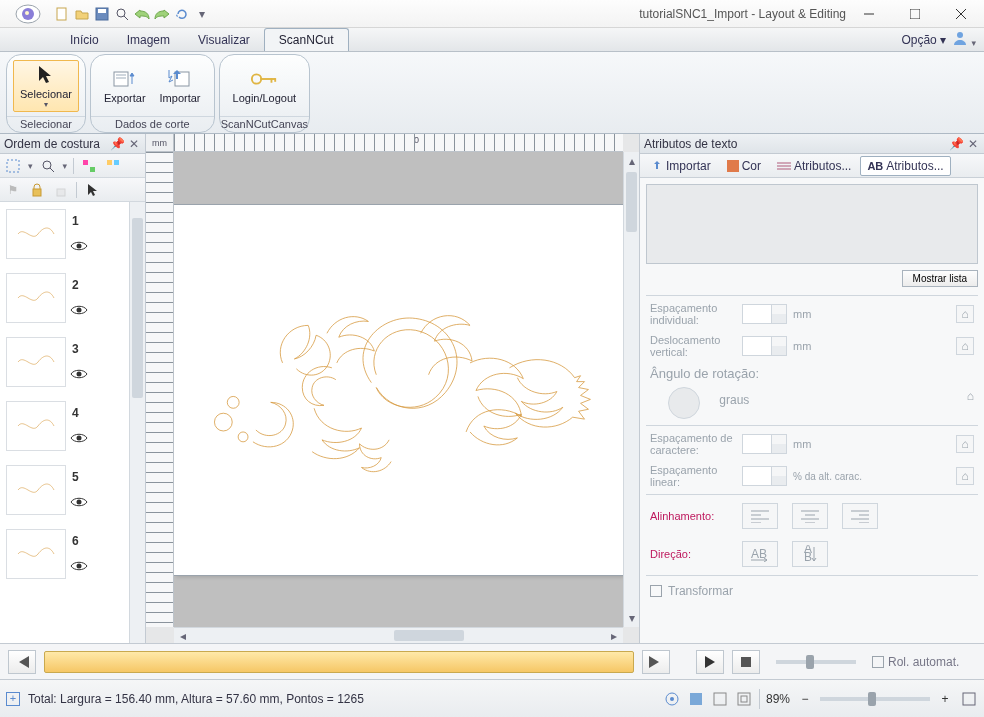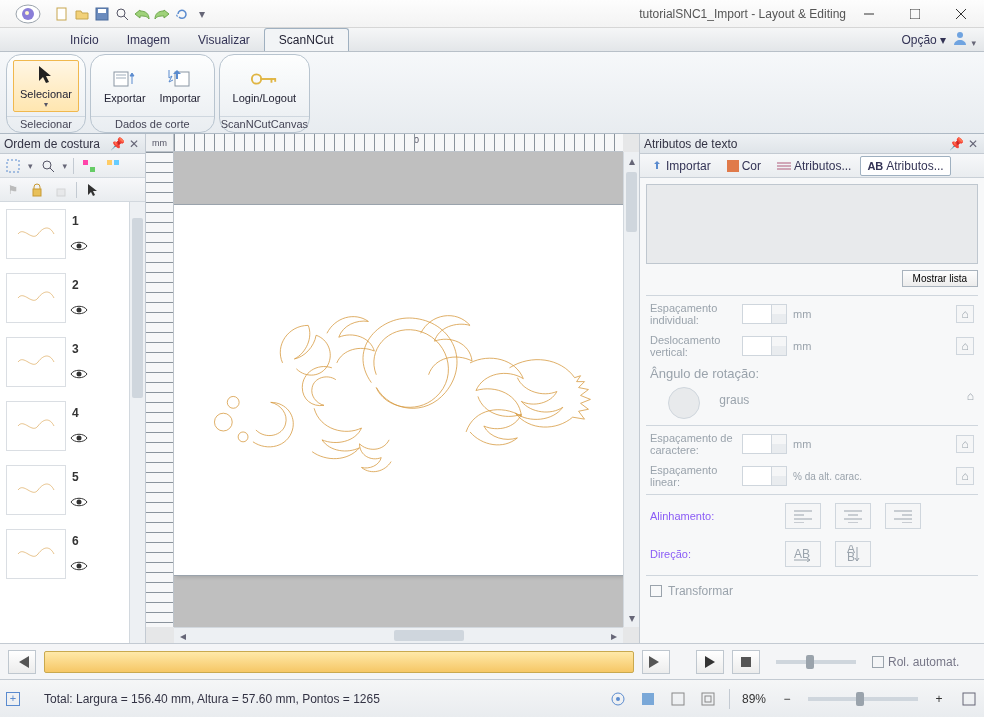--- a/index.html
+++ b/index.html
@@ -63,36 +63,36 @@
 .rp-btn{border:1px solid #a9b3bd;padding:2px 10px;font-size:10px;background:linear-gradient(#fdfdfd,#ececec);cursor:pointer;}
 .rp-sep{height:1px;background:#cfd6dd;margin:2px 6px;}
 .rp-field{display:flex;align-items:center;padding:4px 10px;color:#9aa3ac;}
 .rp-field .lbl{width:92px;font-size:11px;line-height:12px;}
 .rp-field .spin{width:45px;height:20px;border:1px solid #cfd6dd;background:#fff;position:relative;display:inline-block;}
 .rp-field .spin::after{content:"";position:absolute;right:0;top:0;bottom:0;width:14px;border-left:1px solid #cfd6dd;background:linear-gradient(#f5f6f7 50%,#e9ecef 50%);}
 .rp-field .unit{margin-left:6px;font-size:11px;}
 .rp-field .homeic{margin-left:auto;width:18px;height:18px;border:1px solid #cfd6dd;display:flex;align-items:center;justify-content:center;background:#f5f6f7;color:#9aa3ac;}
 .rp-angle{padding:4px 10px;color:#9aa3ac;}
 .rp-angle .dial{width:32px;height:32px;border-radius:50%;background:#e8eaec;border:1px solid #cfd6dd;display:inline-block;vertical-align:middle;margin:4px 16px 0 18px;}
-.rp-align{display:flex;align-items:center;padding:6px 10px;color:#8b5cf6;gap:43px;}
+.rp-align{display:flex;align-items:center;padding:6px 10px;color:#be185d;}
 .rp-align .lbl{width:92px;font-size:11px;}
 .rp-align .btns{display:flex;gap:14px;}
 .rp-align .ab{width:36px;height:26px;border:1px solid #cfd6dd;background:#f5f6f7;display:flex;align-items:center;justify-content:center;}
 .rp-check{padding:6px 10px;color:#9aa3ac;display:flex;align-items:center;gap:6px;}
 .playbar{position:absolute;left:0;right:0;bottom:38px;height:36px;background:#f4f5f7;border-top:1px solid #c3cad2;display:flex;align-items:center;padding:0 8px;gap:8px;}
 .playbar .pb{width:28px;height:24px;border:1px solid #bfc7cf;background:linear-gradient(#fff,#ececec);display:flex;align-items:center;justify-content:center;cursor:pointer;}
 .playbar .track{flex:0 0 590px;height:22px;border:1px solid #c9a94f;background:linear-gradient(#ffe9a9,#f6c766);border-radius:2px;}
 .playbar .slider{width:80px;height:4px;background:#cfd6dd;position:relative;margin:0 8px;}
 .playbar .slider::before{content:"";position:absolute;left:30px;top:-5px;width:8px;height:14px;background:#9aa3ac;border-radius:2px;}
 .playbar .chk{display:flex;align-items:center;gap:4px;color:#778;}
 .statusbar{position:absolute;left:0;right:0;bottom:0;height:38px;background:linear-gradient(#f5f6f7,#e9ecef);border-top:1px solid #c3cad2;display:flex;align-items:center;padding:0 6px;}
 .statusbar .left{display:flex;align-items:center;gap:4px;}
 .statusbar .plus{width:14px;height:14px;border:1px solid #5a8bcf;color:#5a8bcf;display:flex;align-items:center;justify-content:center;font-size:11px;line-height:1;}
-.statusbar .txt{color:#334;margin-left:20px;}
-.statusbar .right{margin-left:auto;display:flex;align-items:center;gap:12px;}
+.statusbar .txt{color:#334;margin-left:4px;}
+.statusbar .right{margin-left:auto;display:flex;align-items:center;gap:6px;}
 .statusbar .ic{width:18px;height:18px;display:flex;align-items:center;justify-content:center;}
 .statusbar .zoombar{width:110px;height:4px;background:#cfd6dd;position:relative;}
 .statusbar .zoombar::before{content:"";position:absolute;left:48px;top:-5px;width:8px;height:14px;background:#9aa3ac;border-radius:2px;}
 .statusbar .vsep{width:1px;height:20px;background:#c3cad2;}
 .opcao-dd{color:#335;font-size:12px;}
 .user-ic svg{width:16px;height:16px;}
 </style>
 </head>
 <body>
 

